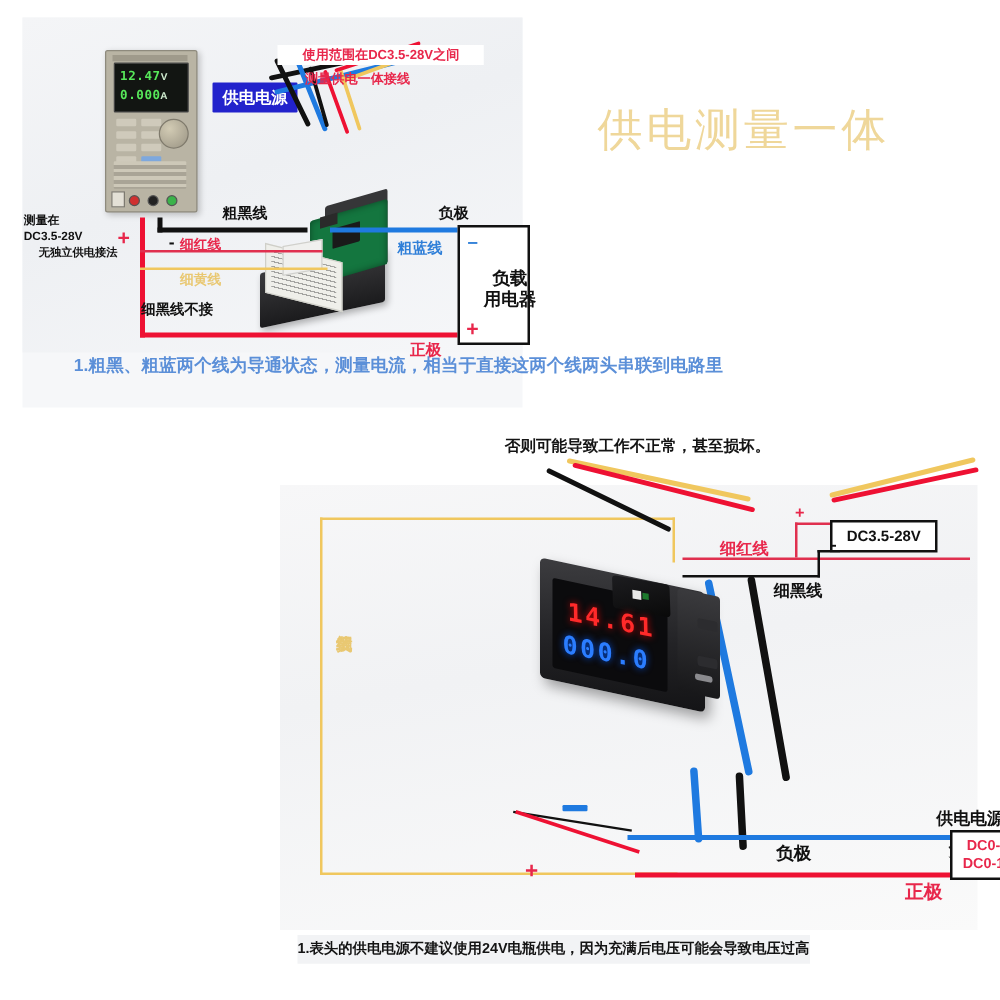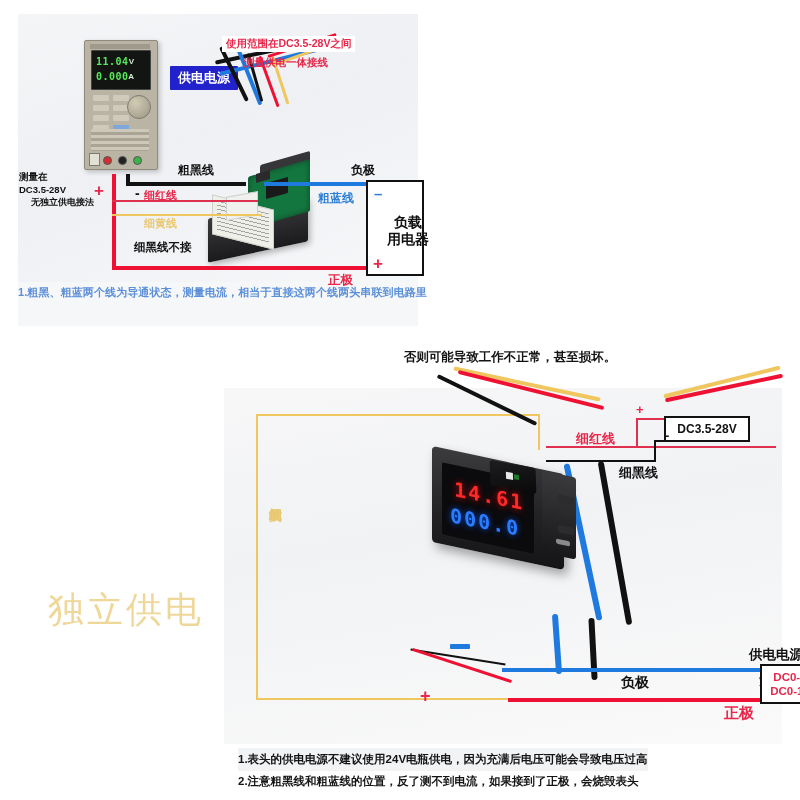--- a/index.html
+++ b/index.html
@@ -10,21 +10,21 @@
     position:relative;
   }
   .stage{position:absolute;left:0;top:0;width:800px;height:800px;}
   .abs{position:absolute;}
 
   
   #panel1{left:18px;top:14px;width:400px;height:312px;background:#f6f7f9;}
   #panel1 .photo{position:absolute;left:0;top:0;width:400px;height:268px;
      background:linear-gradient(160deg,#f4f5f7 0%,#eef0f3 45%,#f6f7f9 100%);}
   #p1note{left:18px;top:284px;width:390px;}
-  .bluenote{color:#5b8fd8;font-size:11px;line-height:16px;font-weight:700;letter-spacing:.1px;white-space:nowrap;}
+  .bluenote{color:#5b8fd8;font-size:14px;line-height:16px;font-weight:700;letter-spacing:.1px;white-space:nowrap;margin-left:41px;}
 
   
   #panel2{left:224px;top:388px;width:558px;height:356px;
      background:linear-gradient(170deg,#f7f7f8 0%,#f1f2f4 40%,#fafafa 100%);}
   #p2note{left:238px;top:748px;width:545px;}
   .blacknote{color:#141414;font-size:11.5px;line-height:21px;font-weight:700;white-space:nowrap;}
   #p2note .ln1{background:#f2f3f5;display:inline-block;padding:1px 0;}
 
   
   #reminder{left:230px;top:346px;width:560px;text-align:center;}
@@ -40,21 +40,21 @@
   .lbl-blk{color:#111;margin-left:13px;}
   .lbl-red{color:#e8274b;}
   .lbl-blue{color:#2f7fd8;}
   .lbl-gold{color:#e9c872;}
 
   .tagbox{background:#fff;border:2px solid #111;display:flex;align-items:center;justify-content:center;
           font-weight:700;color:#111;box-sizing:border-box;}
   .redtagbox{background:#fff;border:2.5px solid #111;color:#e8274b;font-weight:700;
           display:flex;flex-direction:column;align-items:center;justify-content:center;
           line-height:14px;box-sizing:border-box;}
-  .whitebanner{background:#fff;padding:1px 4px;}
+  .whitebanner{background:#fff;padding:1px 20px;}
 
   
   #bluebadge{background:#2222cc;color:#fff;font-weight:700;font-size:13px;padding:3px 8px;border-radius:1px;}
 
   
   .w{position:absolute;}
   .h{height:3px;}
   .red{background:#ee1133;}
   .blk{background:#111;}
   .blu{background:#1f7ae0;}
@@ -133,21 +133,21 @@
 <body>
 
 <div class="stage">
 
   <div class="abs" id="panel1">
     <div class="photo"></div>
 
     <div class="abs" id="psu">
       <div class="top"></div>
       <div class="scr">
-        <div class="row r1">11.04</div>
+        <div class="row r1">12.47</div>
         <div class="u" style="top:6px;">V</div>
         <div class="row r2">0.000</div>
         <div class="u" style="top:21px;">A</div>
       </div>
       <div class="keys">
         <i></i>
           <i></i>
         <i></i>
           <i></i>
         <i></i>
@@ -211,30 +211,31 @@
       <div class="lbl lbl-blk" style="font-size:9.5px;line-height:13px;">测量在</div>
       <div class="lbl lbl-blk" style="font-size:9.5px;line-height:13px;">DC3.5-28V</div>
       <div class="lbl lbl-blk" style="font-size:9px;line-height:13px;text-align:right;">无独立供电接法</div>
     </div>
     <div class="abs lbl lbl-red plus" style="left:76px;top:168px;font-size:17px;">+</div>
     <div class="abs lbl lbl-blk minus" style="left:104px;top:172px;font-size:14px;">-</div>
 
     <div class="abs lbl lbl-blk" style="left:147px;top:148px;font-size:12px;">粗黑线</div>
     <div class="abs lbl lbl-red" style="left:126px;top:174px;font-size:11px;">细红线</div>
     <div class="abs lbl lbl-gold" style="left:126px;top:202px;font-size:11px;">细黄线</div>
-    <div class="abs lbl lbl-blk" style="left:103px;top:226px;font-size:11.5px;">细黑线不接</div>
+    <div class="abs lbl lbl-blk" style="left:82px;top:226px;font-size:11.5px;">细黑线不接</div>
     <div class="abs lbl lbl-blk" style="left:320px;top:148px;font-size:12px;">负极</div>
     <div class="abs lbl lbl-blue" style="left:300px;top:176px;font-size:12px;">粗蓝线</div>
     <div class="abs lbl lbl-red" style="left:310px;top:258px;font-size:12.5px;">正极</div>
   </div>
 
   <div class="abs" id="p1note">
     <div class="bluenote">1.粗黑、粗蓝两个线为导通状态，测量电流，相当于直接这两个线两头串联到电路里</div>
   </div>
 
+  <div class="abs goldtitle noselect" id="title1">供电测量一体</div>
 
   <div class="abs" id="reminder">
     <div>否则可能导致工作不正常，甚至损坏。</div>
   </div>
 
   <div class="abs" id="panel2">
 
     <div class="w abs yel thin" style="left:32px;top:26px;width:284px;"></div>
     <div class="w abs yel thinv" style="left:32px;top:26px;height:286px;"></div>
     <div class="w abs yel thin" style="left:32px;top:310px;width:286px;"></div>
@@ -300,18 +301,16 @@
     <div class="abs lbl lbl-blk" style="left:512px;top:258px;font-size:13.5px;">供电电源</div>
 
     <div class="abs redtagbox" style="left:536px;top:276px;width:74px;height:40px;font-size:11.5px;">
       <span>DC0-33V</span>
       <span>DC0-100V</span>
     </div>
   </div>
 
   <div class="abs" id="p2note">
     <div class="blacknote ln1">1.表头的供电电源不建议使用24V电瓶供电，因为充满后电压可能会导致电压过高</div>
-    <div class="blacknote">2.注意粗黑线和粗蓝线的位置，反了测不到电流，如果接到了正极，会烧毁表头</div>
-  </div>
-
-  <div class="abs goldtitle noselect" id="title2">独立供电</div>
+  </div>
+
 
 </div>
 
 </body></html>

